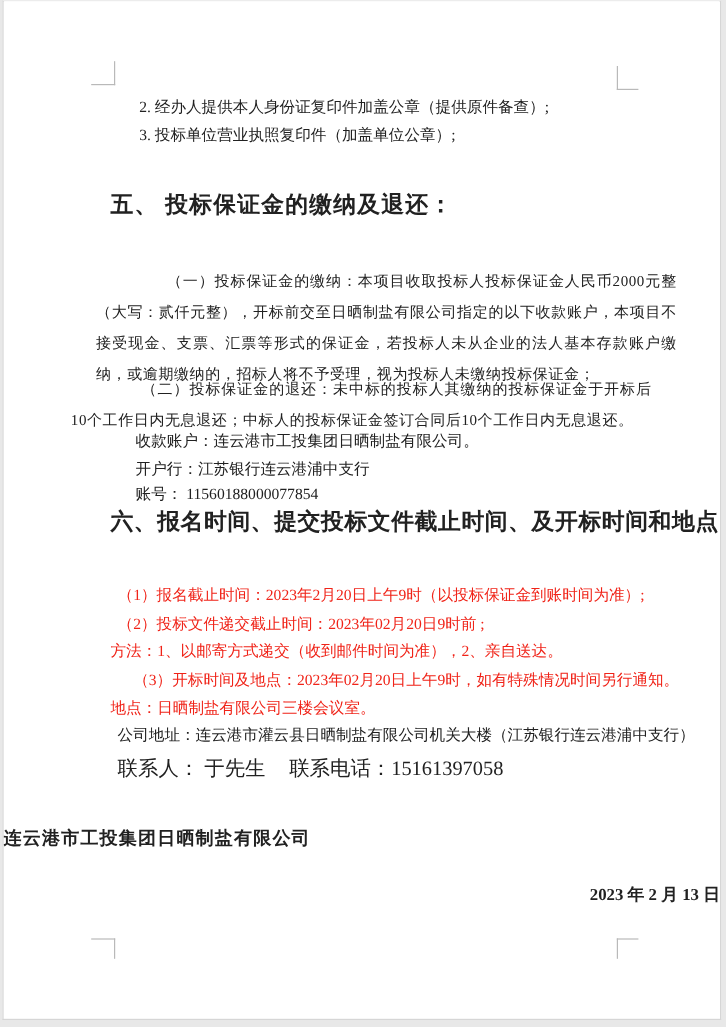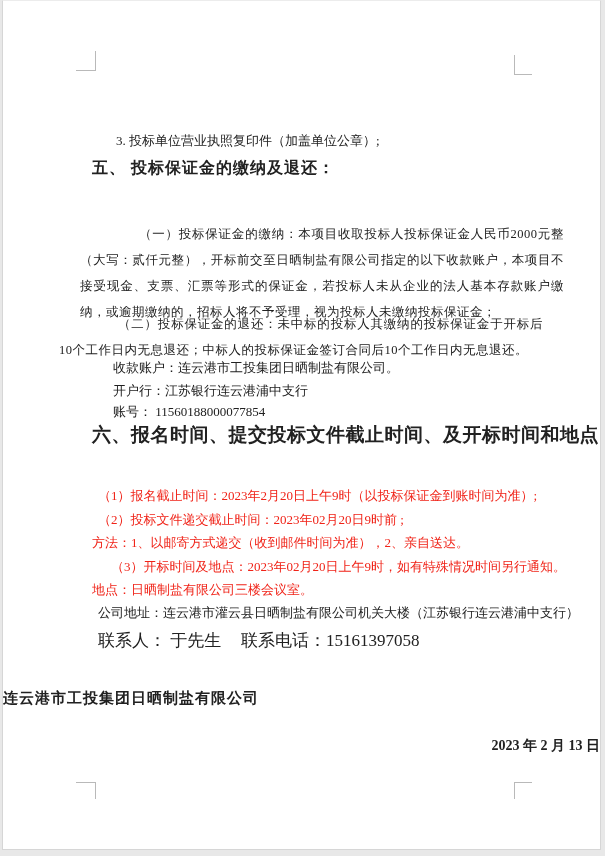--- a/index.html
+++ b/index.html
@@ -21,21 +21,21 @@
   }
   .line { position:absolute; white-space:nowrap; font-size:13px; line-height:15px; }
   .para {
     position:absolute; left:56px; width:484px;
     font-size:12.5px; line-height:26px;
     text-align:justify; text-indent:59px;
     letter-spacing:0.5px;
   }
   .h5 {
     position:absolute; left:89px; top:157px;
-    font-size:16px; font-weight:bold; letter-spacing:1px;
+    font-size:19px; font-weight:bold; letter-spacing:1px;
     white-space:nowrap;
   }
   .h6 {
     position:absolute; left:89px; top:421px;
     font-size:19px; font-weight:bold; letter-spacing:0.5px;
     white-space:nowrap;
   }
   .red { color:#f02318; }
   .footer-company {
     position:absolute; left:0; right:0; top:688px;
@@ -62,21 +62,22 @@
 </head>
 <body>
 
 <div class="page">
 
   <div class="mark mark-tl"></div>
   <div class="mark mark-tr"></div>
   <div class="mark mark-bl"></div>
   <div class="mark mark-br"></div>
 
-  <div class="line" style="left:113px; top:104px;margin-top:28px;">3. 投标单位营业执照复印件（加盖单位公章）;</div>
+  <div class="line" style="left:113px; top:80px;">2. 经办人提供本人身份证复印件加盖公章（提供原件备查）;</div>
+  <div class="line" style="left:113px; top:104px;">3. 投标单位营业执照复印件（加盖单位公章）;</div>
 
   <div class="h5">五、 投标保证金的缴纳及退还：</div>
 
   <div class="para" style="top:220px;margin-left:21px;">（一）投标保证金的缴纳：本项目收取投标人投标保证金人民币2000元整（大写：贰仟元整），开标前交至日晒制盐有限公司指定的以下收款账户，本项目不接受现金、支票、汇票等形式的保证金，若投标人未从企业的法人基本存款账户缴纳，或逾期缴纳的，招标人将不予受理，视为投标人未缴纳投标保证金；</div>
   <div class="para" style="top:310px;">（二）投标保证金的退还：未中标的投标人其缴纳的投标保证金于开标后10个工作日内无息退还；中标人的投标保证金签订合同后10个工作日内无息退还。</div>
 
   <div class="line" style="left:110px; top:359px;">收款账户：连云港市工投集团日晒制盐有限公司。</div>
   <div class="line" style="left:110px; top:382px;">开户行：江苏银行连云港浦中支行</div>
   <div class="line" style="left:110px; top:403px;">账号： 11560188000077854</div>
 

